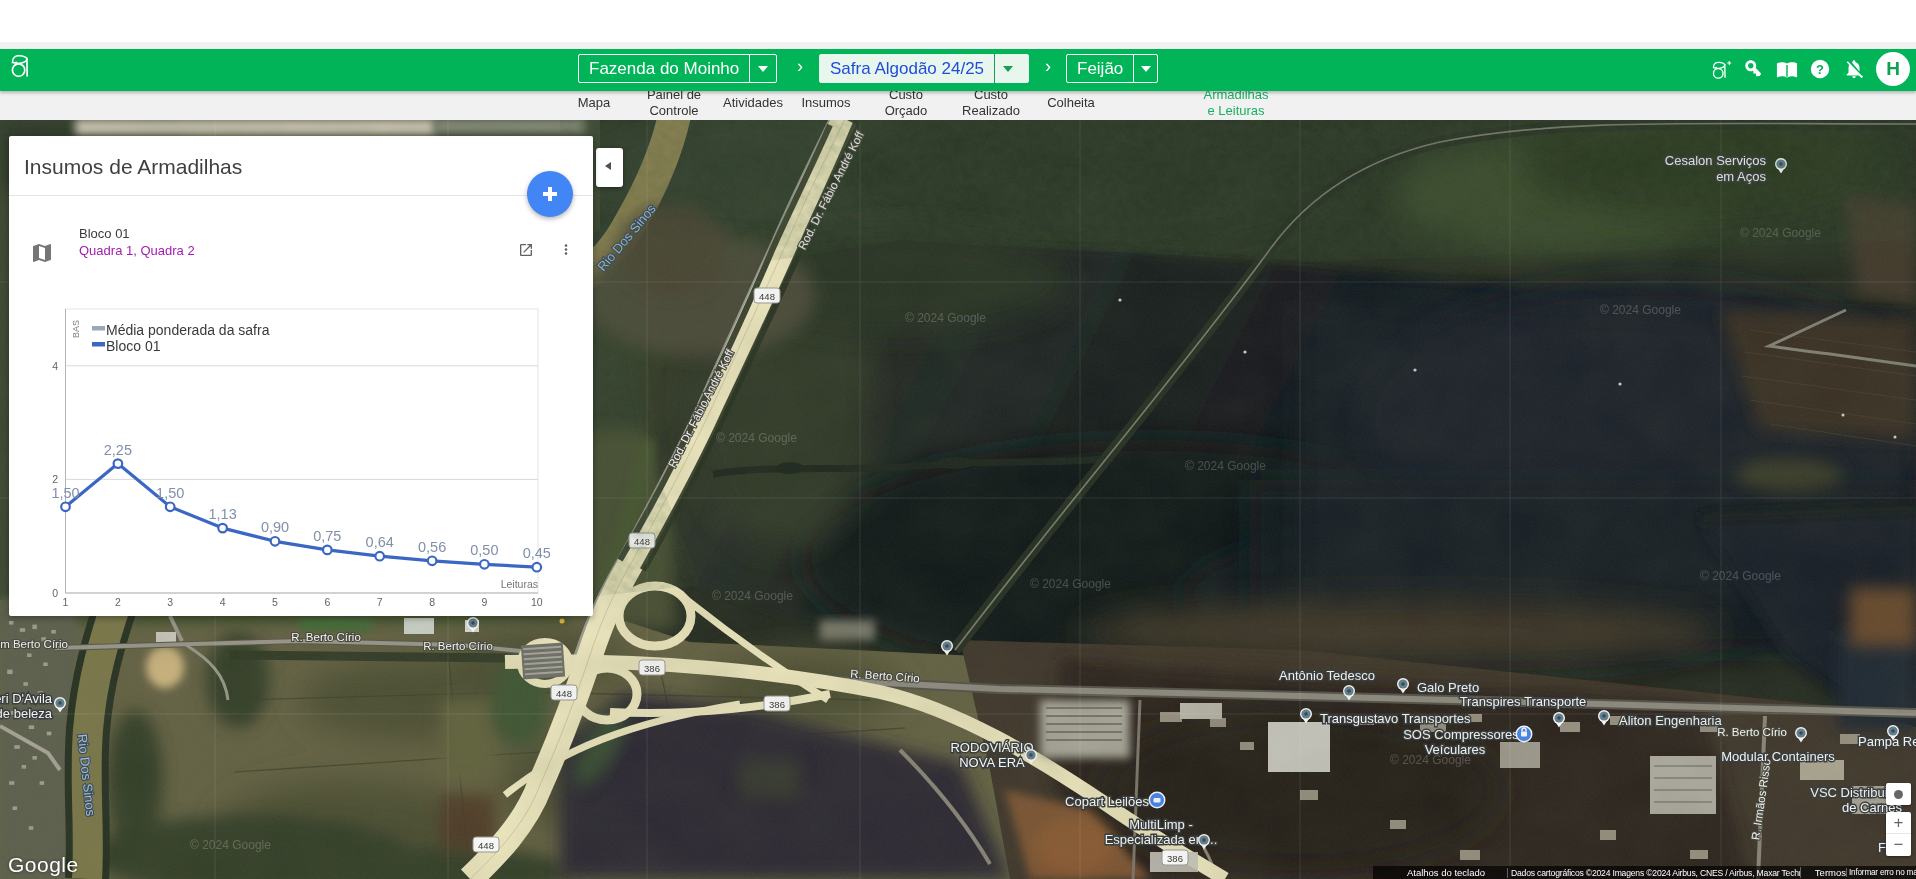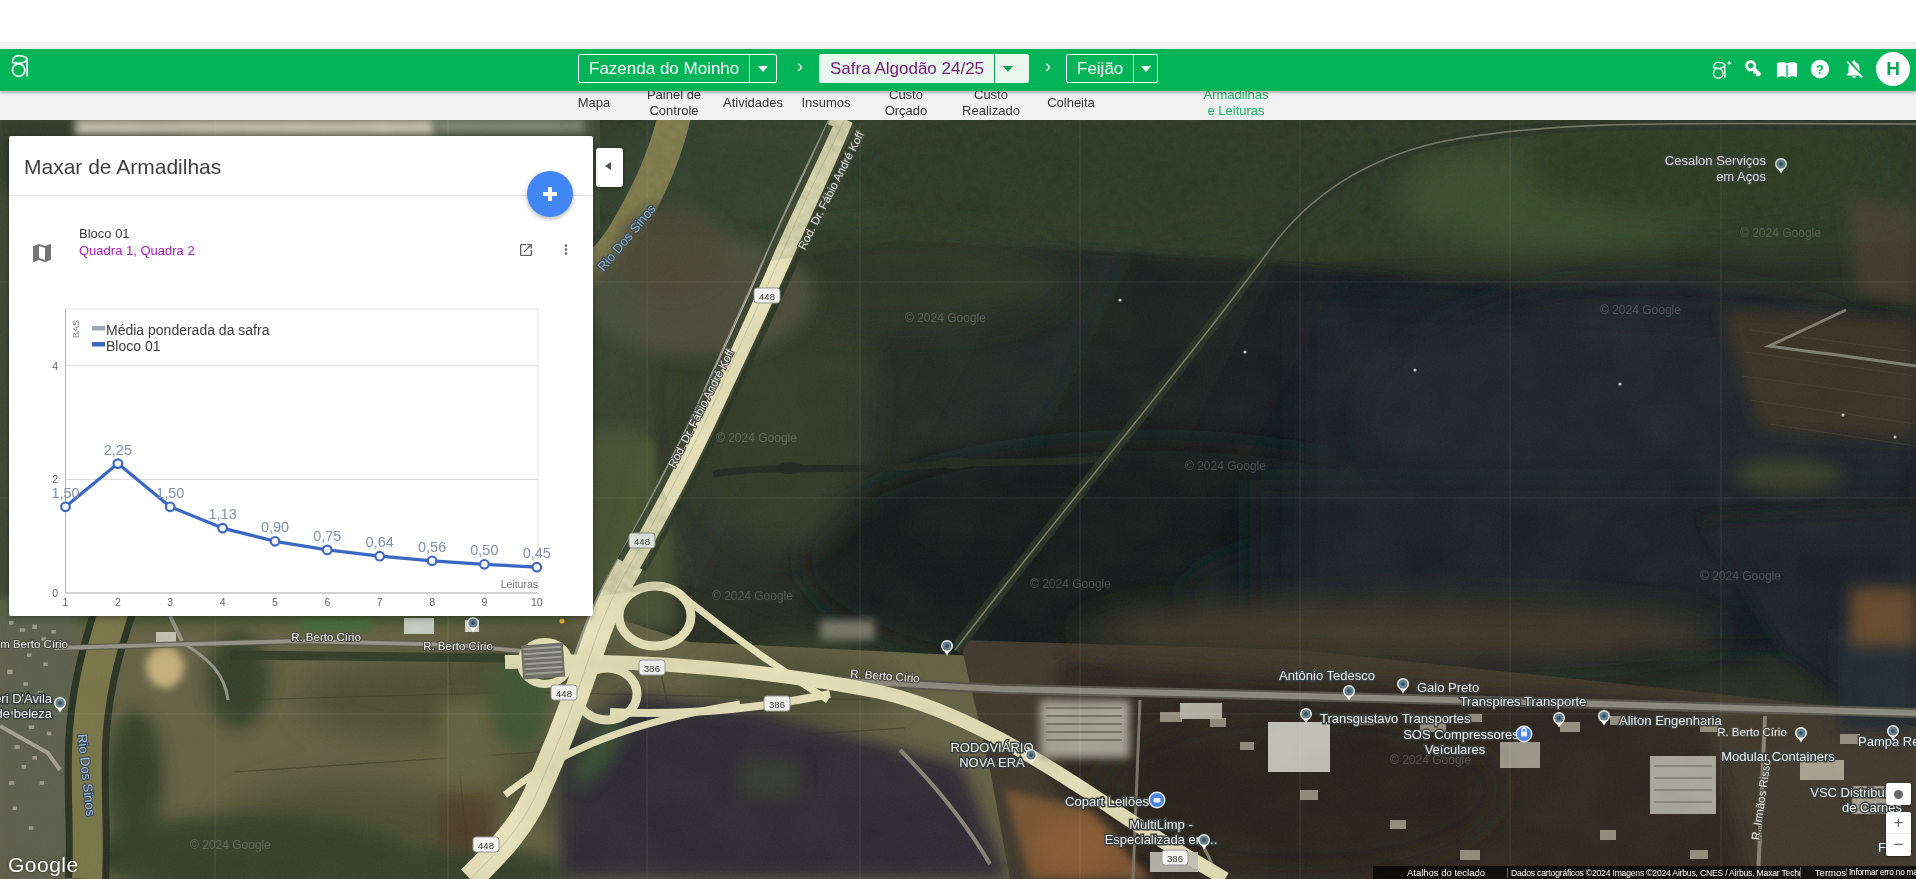--- a/index.html
+++ b/index.html
@@ -44,21 +44,21 @@
     <circle cx="7.6" cy="16.1" r="6.2" fill="none" stroke="#fff" stroke-width="1.7"></circle>
   </svg>
   <div class="ddl" style="left:578px;width:199px">
       <span class="lbl">Fazenda do Moinho</span>
       <span class="sep"></span>
       <span class="arr">
         <span class="caret"></span>
       </span>
     </div>
   <div class="crumb" style="left:793px">›</div>
-  <div class="ddl" style="left:819px;width:210px;background:#e9f6ee;border-color:#e9f6ee;color:#701a75">
+  <div class="ddl" style="left:819px;width:210px;background:#e9f6ee;border-color:#e9f6ee;color:#1d4ed8">
       <span class="lbl">Safra Algodão 24/25</span>
       <span class="sep" style="background:#0fa254"></span>
       <span class="arr">
         <span class="caret" style="border-top-color:#0fa254"></span>
       </span>
     </div>
   <div class="crumb" style="left:1041px">›</div>
   <div class="ddl" style="left:1066px;width:92px">
       <span class="lbl">Feijão</span>
       <span class="sep"></span>
@@ -536,21 +536,21 @@
 <div class="abs" style="left:1886px;top:663px;width:25px;height:22px;background:#fff;border-radius:2px;box-shadow:0 1px 3px rgba(0,0,0,0.4);z-index:5;display:flex;align-items:center;justify-content:center;">
       <div style="width:9px;height:9px;border-radius:50%;background:#666"></div>
     </div>
 <div class="abs" style="left:1886px;top:692px;width:25px;height:44px;background:#fff;border-radius:2px;box-shadow:0 1px 3px rgba(0,0,0,0.4);z-index:5;color:#666;font-size:17px;text-align:center;line-height:21px;">
       <div style="border-bottom:1px solid #e6e6e6;height:22px;">+</div>
       <div style="height:21px;">−</div>
     </div>
 </div>
 
 <div id="panel">
-  <div id="ptitle">Maxar de Armadilhas</div>
+  <div id="ptitle">Insumos de Armadilhas</div>
   <div id="pdivider"></div>
   <svg class="abs" style="left:21px;top:104px" width="24" height="26" viewBox="0 0 24 24" fill="#757575">
       <path d="M20.5 3l-.16.03L15 5.1 9 3 3.36 4.9c-.21.07-.36.25-.36.48V20.5c0 .28.22.5.5.5l.16-.03L9 18.9l6 2.1 5.64-1.9c.21-.07.36-.25.36-.48V3.5c0-.28-.22-.5-.5-.5zM15 19l-6-2.11V5l6 2.11V19z"></path>
     </svg>
   <div class="cardtxt" style="left:70px;top:90px">Bloco 01</div>
   <div class="cardsub" style="left:70px;top:107px">Quadra 1, Quadra 2</div>
   <svg class="abs" style="left:509px;top:106px" width="16" height="16" viewBox="0 0 24 24" fill="#616161">
       <path d="M19 19H5V5h7V3H5c-1.11 0-2 .9-2 2v14c0 1.1.89 2 2 2h14c1.1 0 2-.9 2-2v-7h-2v7zM14 3v2h3.59l-9.83 9.83 1.41 1.41L19 6.41V10h2V3h-7z"></path>
     </svg>
   <svg class="abs" style="left:549px;top:105px" width="16" height="17" viewBox="0 0 24 24" fill="#616161">

